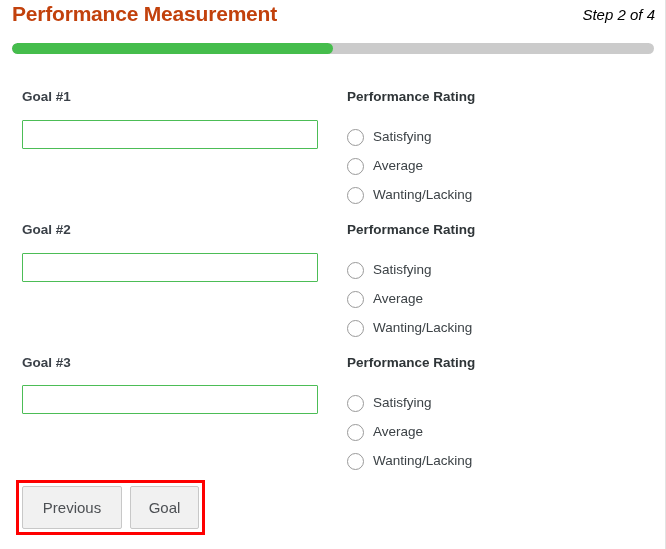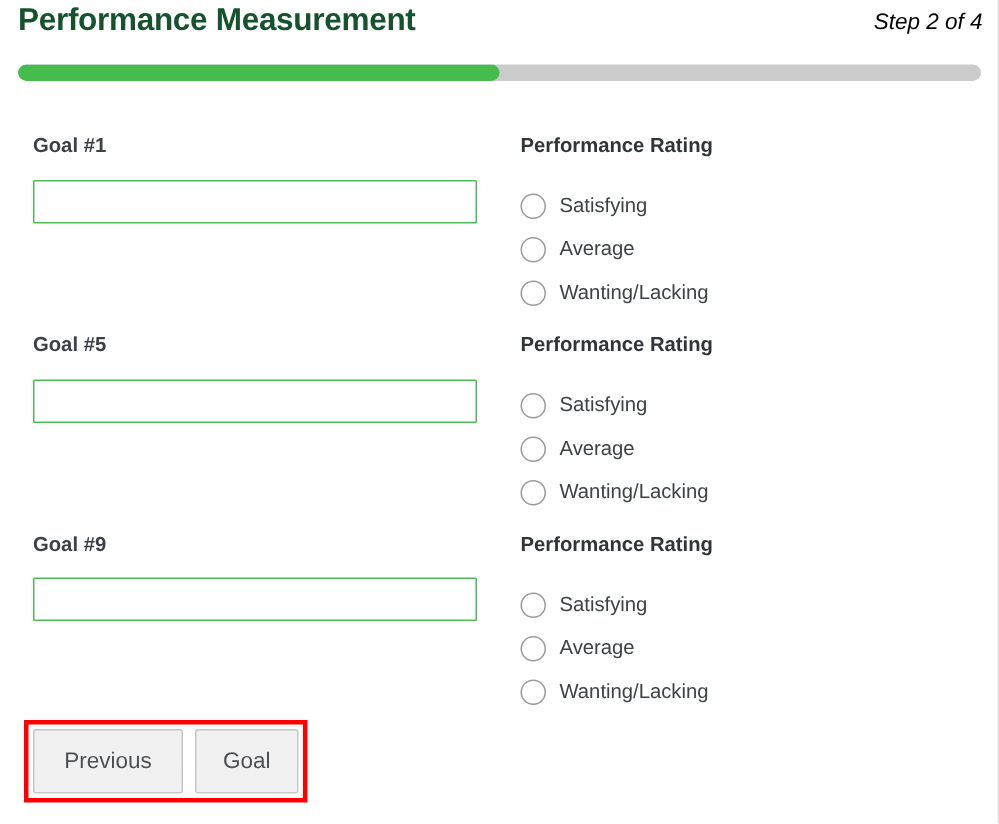--- a/index.html
+++ b/index.html
@@ -31,21 +31,21 @@
     top: 0;
     width: 666px;
     height: 38px;
   }
   .page-title {
     position: absolute;
     left: 12px;
     top: 2px;
     font-size: 21px;
     font-weight: bold;
-    color: #14532d;
+    color: #c2410c;
     letter-spacing: -0.2px;
     white-space: nowrap;
   }
   .step-indicator {
     position: absolute;
     right: 11px;
     top: 6px;
     font-size: 15px;
     font-style: italic;
     color: #000000;
@@ -189,24 +189,24 @@
 
   <div class="progress-track" style="background: rgb(203, 203, 203);">
     <div class="progress-fill" style="width: 50%; background: rgb(69, 189, 76);"></div>
   </div>
 
   <div class="col-left">
 
     <div class="field-label" style="top:89px">Goal #1</div>
     <input class="text-input" type="text" style="top: 120px;" placeholder="">
 
-    <div class="field-label" style="top:222px">Goal #5</div>
+    <div class="field-label" style="top:222px">Goal #2</div>
     <input class="text-input" type="text" style="top: 253px;" placeholder="">
 
-    <div class="field-label" style="top:355px">Goal #9</div>
+    <div class="field-label" style="top:355px">Goal #3</div>
     <input class="text-input" type="text" style="top: 385px;" placeholder="">
   </div>
 
   <div class="col-right">
 
     <div class="group-title" style="top:89px; left:7px">Performance Rating</div>
     <div class="radio-row" style="top:129px; left:7px">
       <span class="radio-dot"></span>
       <span class="radio-label">Satisfying</span>
     </div>

